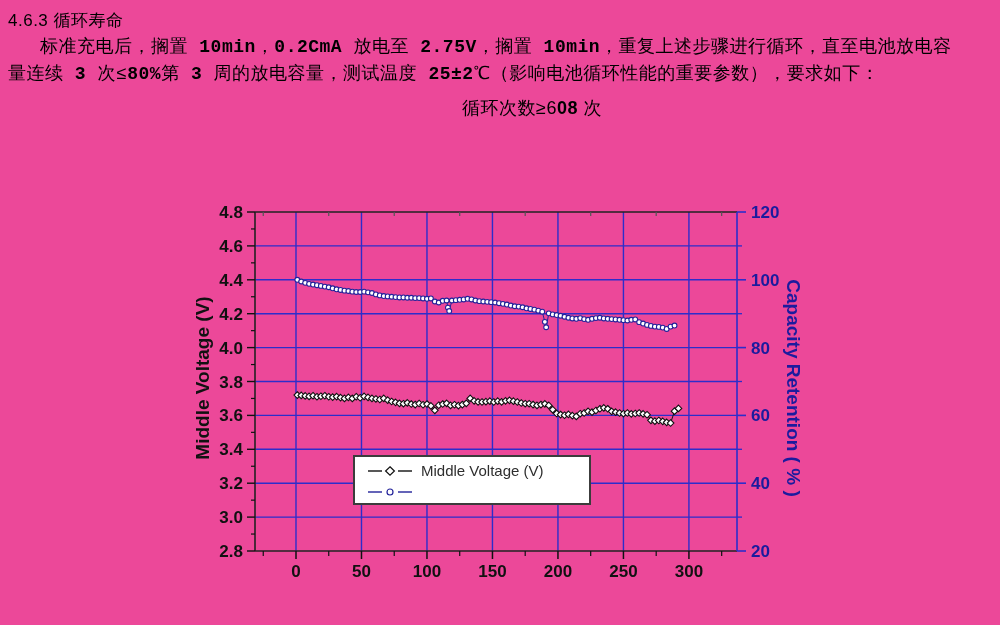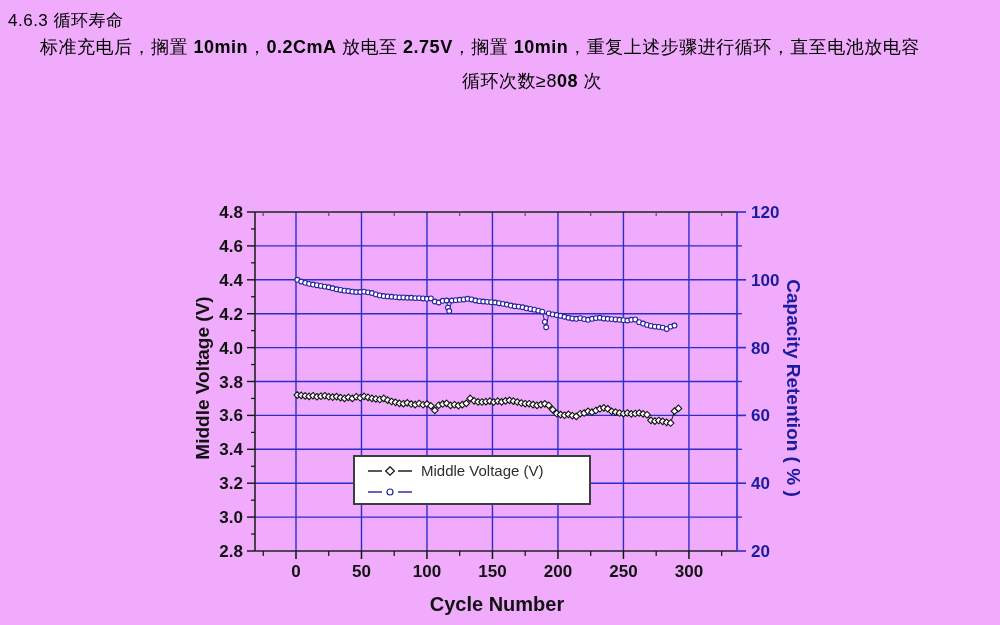--- a/index.html
+++ b/index.html
@@ -1,21 +1,21 @@
 <!DOCTYPE html>
 <html><head>
 <meta charset="utf-8">
 <style>
   html,body{margin:0;padding:0;background:#fff;}
-  .page{position:relative;width:1000px;height:625px;background:#f0abfc;overflow:hidden;
+  .page{position:relative;width:1000px;height:625px;background:#ec4899;overflow:hidden;
         font-family:"Liberation Sans",sans-serif;color:#000;}
   
   .doctext{position:absolute;left:8px;top:8px;width:988px;}
   .h-line{font-size:17px;line-height:26px;letter-spacing:.5px;white-space:nowrap;}
-  .p-line{font-size:18px;line-height:27px;letter-spacing:.5px;white-space:nowrap;}
+  .p-line{font-size:18px;line-height:27px;letter-spacing:.5px;white-space:nowrap;font-family:Liberation Mono, monospace;}
   .p-indent{text-indent:32px;}
   .req-line{font-size:18px;line-height:27px;letter-spacing:.5px;text-align:center;
             margin-top:7px;margin-left:60px;}
   .b{font-weight:bold;}
   
   svg.chart{position:absolute;left:0;top:0;width:1000px;height:625px;}
   text.tl{font:bold 17px "Liberation Sans",sans-serif;fill:#111;}
   text.tr{font:bold 17px "Liberation Sans",sans-serif;}
   .axis-title{position:absolute;white-space:nowrap;font-weight:bold;font-size:19px;}
   .t-left{left:203px;top:378px;transform:translate(-50%,-50%) rotate(-90deg);color:#111;}
@@ -29,21 +29,22 @@
   .lrow span{font-size:15px;color:#2e2e2e;margin-left:8px;white-space:nowrap;}
 </style>
 </head>
 <body>
 
 <div class="page">
 
   <div class="doctext">
     <div class="h-line"><span>4.6.3 循环寿命</span></div>
     <div class="p-line p-indent"><span>标准充电后，搁置 </span><span class="b">10min</span><span>，</span><span class="b">0.2CmA</span><span> 放电至 </span><span class="b">2.75V</span><span>，搁置 </span><span class="b">10min</span><span>，重复上述步骤进行循环，直至电池放电容</span></div>
-    <div class="req-line"><span>循环次数≥8</span><span class="b">08</span><span> 次</span></div>
+    <div class="p-line"><span>量连续 </span><span class="b">3</span><span> 次≤</span><span class="b">80%</span><span>第 </span><span class="b">3</span><span> 周的放电容量，测试温度 </span><span class="b">25±2</span><span>℃（影响电池循环性能的重要参数），要求如下：</span></div>
+    <div class="req-line"><span>循环次数≥6</span><span class="b">08</span><span> 次</span></div>
   </div>
 
   <svg class="chart" id="chart-svg">
       <line x1="295.9961956521739" y1="212" x2="295.9961956521739" y2="551" stroke="#2d2dcb" stroke-width="1.4"></line>
       <line x1="361.48532608695655" y1="212" x2="361.48532608695655" y2="551" stroke="#2d2dcb" stroke-width="1.4"></line>
       <line x1="426.97445652173917" y1="212" x2="426.97445652173917" y2="551" stroke="#2d2dcb" stroke-width="1.4"></line>
       <line x1="492.4635869565218" y1="212" x2="492.4635869565218" y2="551" stroke="#2d2dcb" stroke-width="1.4"></line>
       <line x1="557.9527173913043" y1="212" x2="557.9527173913043" y2="551" stroke="#2d2dcb" stroke-width="1.4"></line>
       <line x1="623.441847826087" y1="212" x2="623.441847826087" y2="551" stroke="#2d2dcb" stroke-width="1.4"></line>
       <line x1="688.9309782608696" y1="212" x2="688.9309782608696" y2="551" stroke="#2d2dcb" stroke-width="1.4"></line>
@@ -336,21 +337,20 @@
       <circle cx="654.8766304347826" cy="326.582" r="2.4" fill="#fff" stroke="#22229a" stroke-width="1.1"></circle>
       <circle cx="658.8059782608696" cy="326.921" r="2.4" fill="#fff" stroke="#22229a" stroke-width="1.1"></circle>
       <circle cx="662.7353260869565" cy="327.59899999999993" r="2.4" fill="#fff" stroke="#22229a" stroke-width="1.1"></circle>
       <circle cx="666.6646739130435" cy="328.95500000000004" r="2.4" fill="#fff" stroke="#22229a" stroke-width="1.1"></circle>
       <circle cx="670.5940217391305" cy="326.582" r="2.4" fill="#fff" stroke="#22229a" stroke-width="1.1"></circle>
       <circle cx="674.5233695652174" cy="325.565" r="2.4" fill="#fff" stroke="#22229a" stroke-width="1.1"></circle>
     </svg>
 
   <div class="axis-title t-left">Middle Voltage (V)</div>
   <div class="axis-title t-right" id="right-title" style="color: rgb(27, 27, 158);">Capacity Retention ( % )</div>
-  <div class="axis-title t-bottom">Cycle Number</div>
 
   <div class="legend">
     <div class="lrow">
       <svg>
           <line x1="1" y1="6" x2="15" y2="6" stroke="#111111" stroke-width="1.4"></line>
           <line x1="31" y1="6" x2="45" y2="6" stroke="#111111" stroke-width="1.4"></line>
           <path d="M23 1.8 L27.4 6 L23 10.2 L18.6 6 Z" fill="#fff" stroke="#111111" stroke-width="1.2"></path>
         </svg>
       <span>Middle Voltage (V)</span>
     </div>

